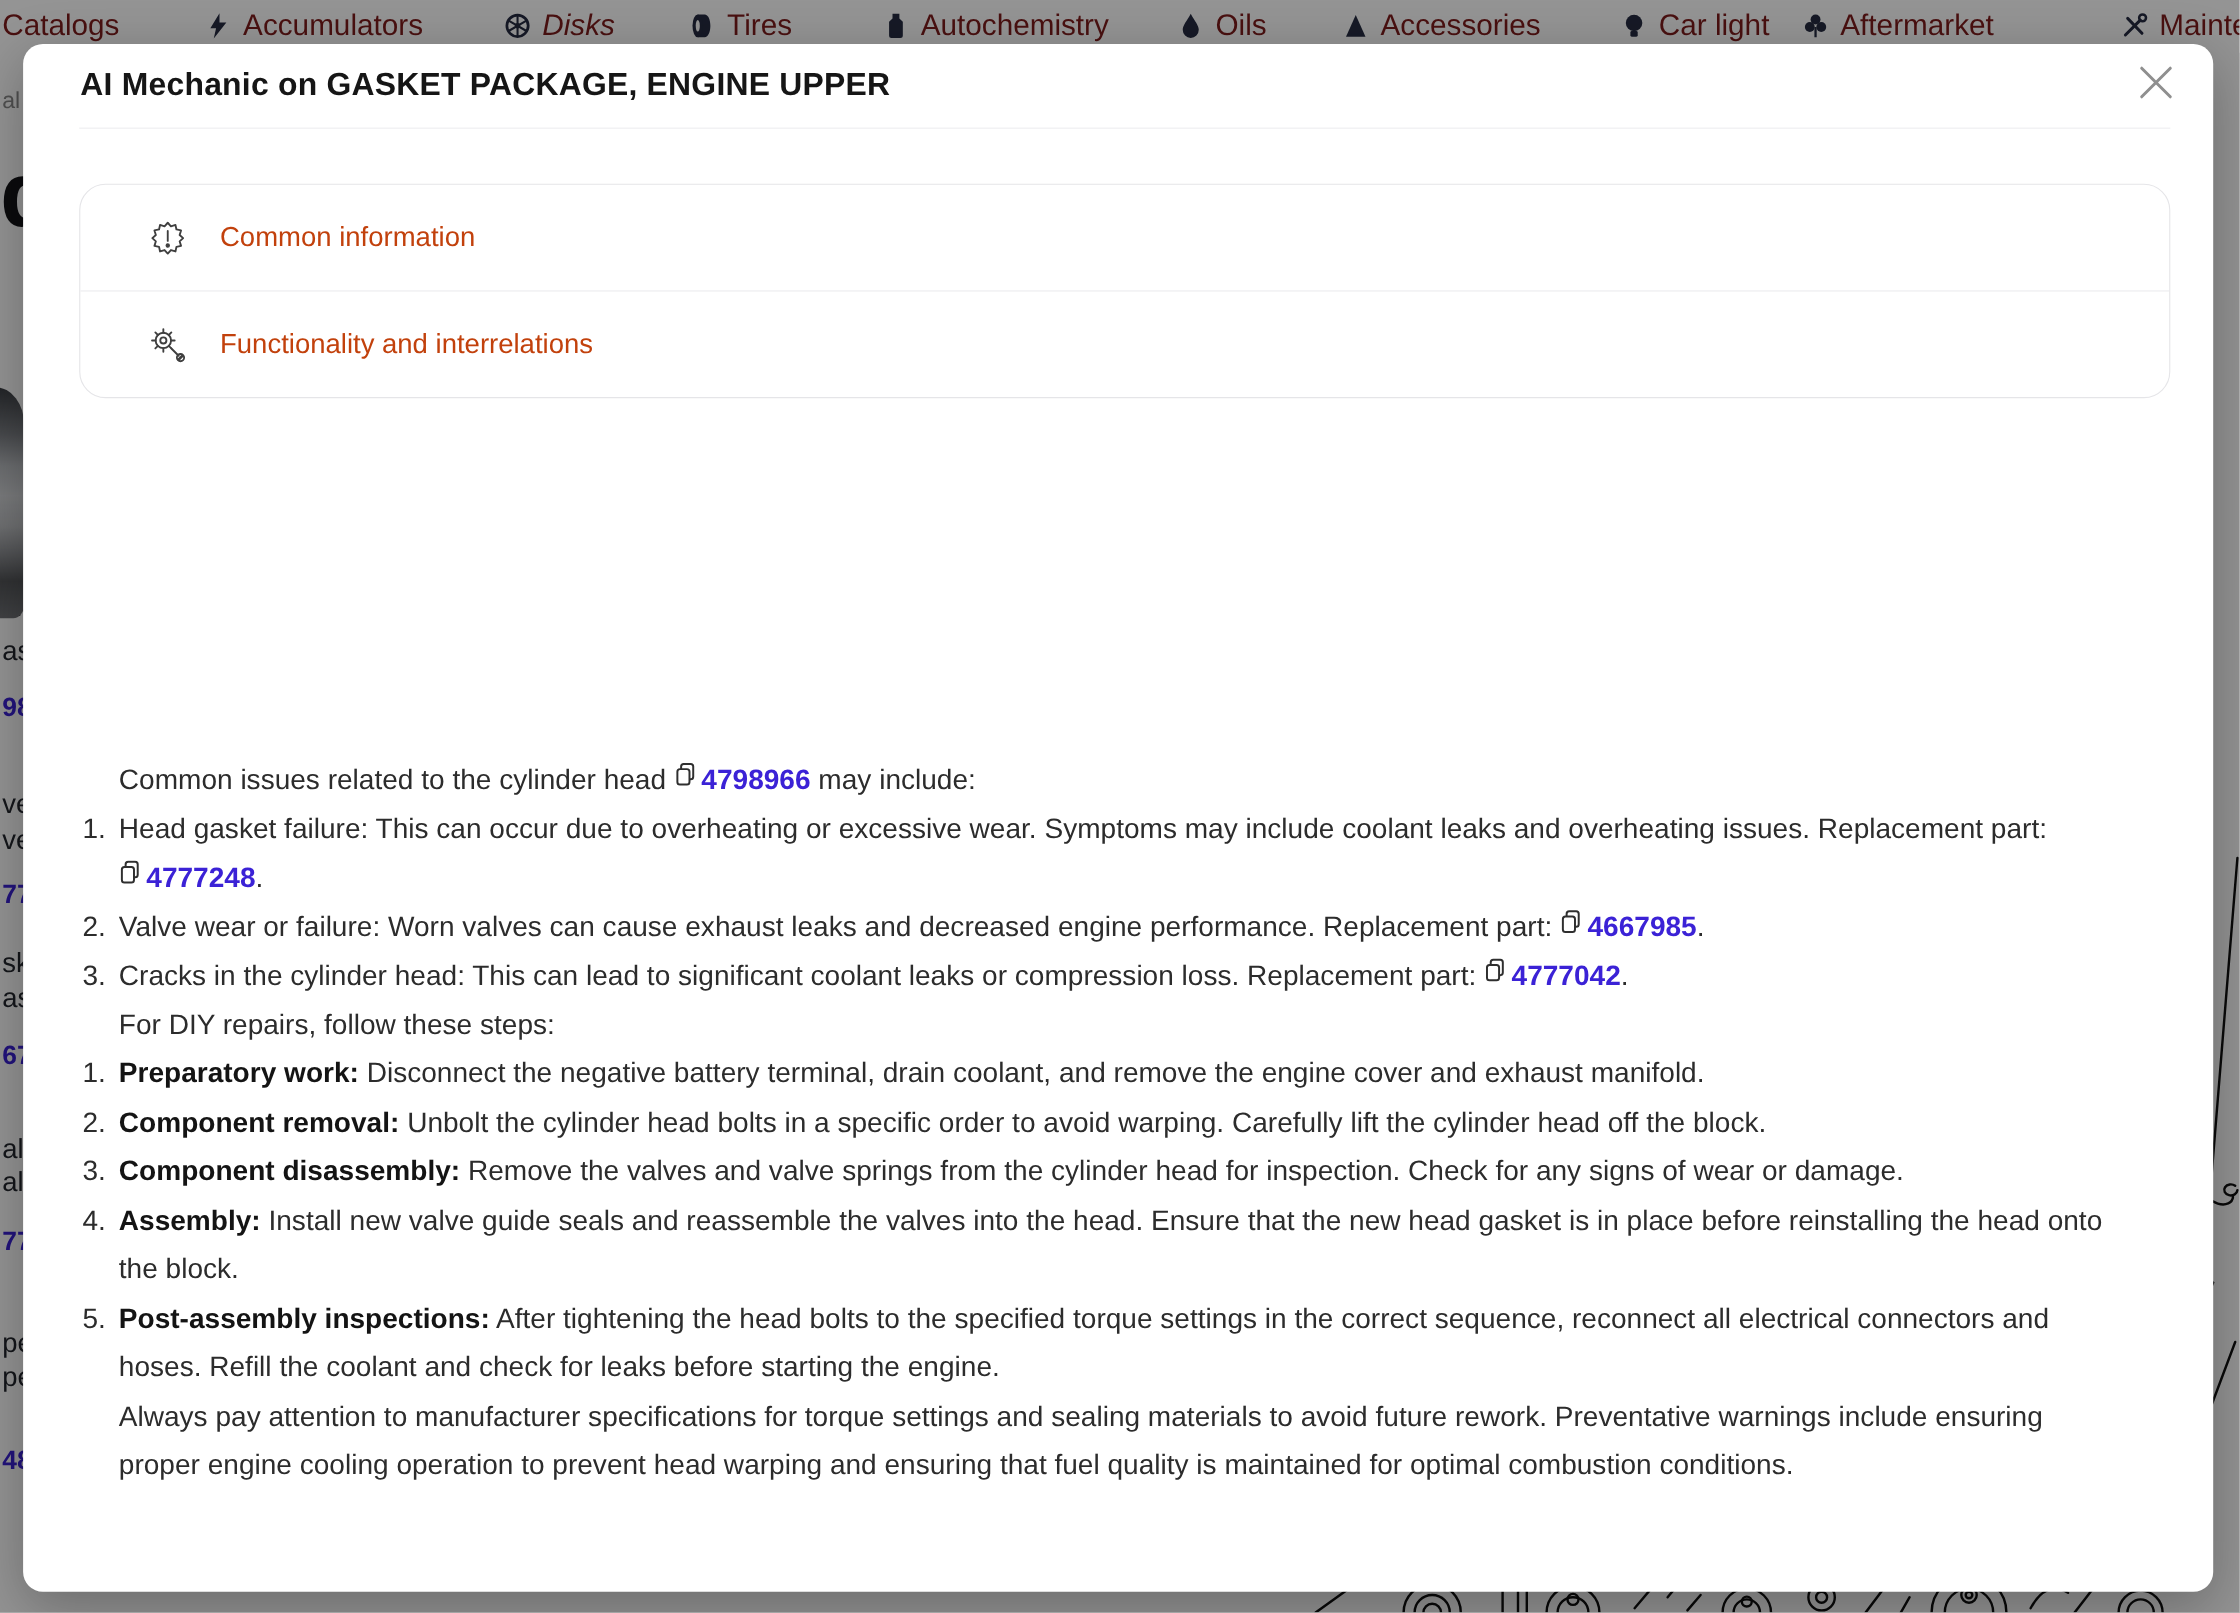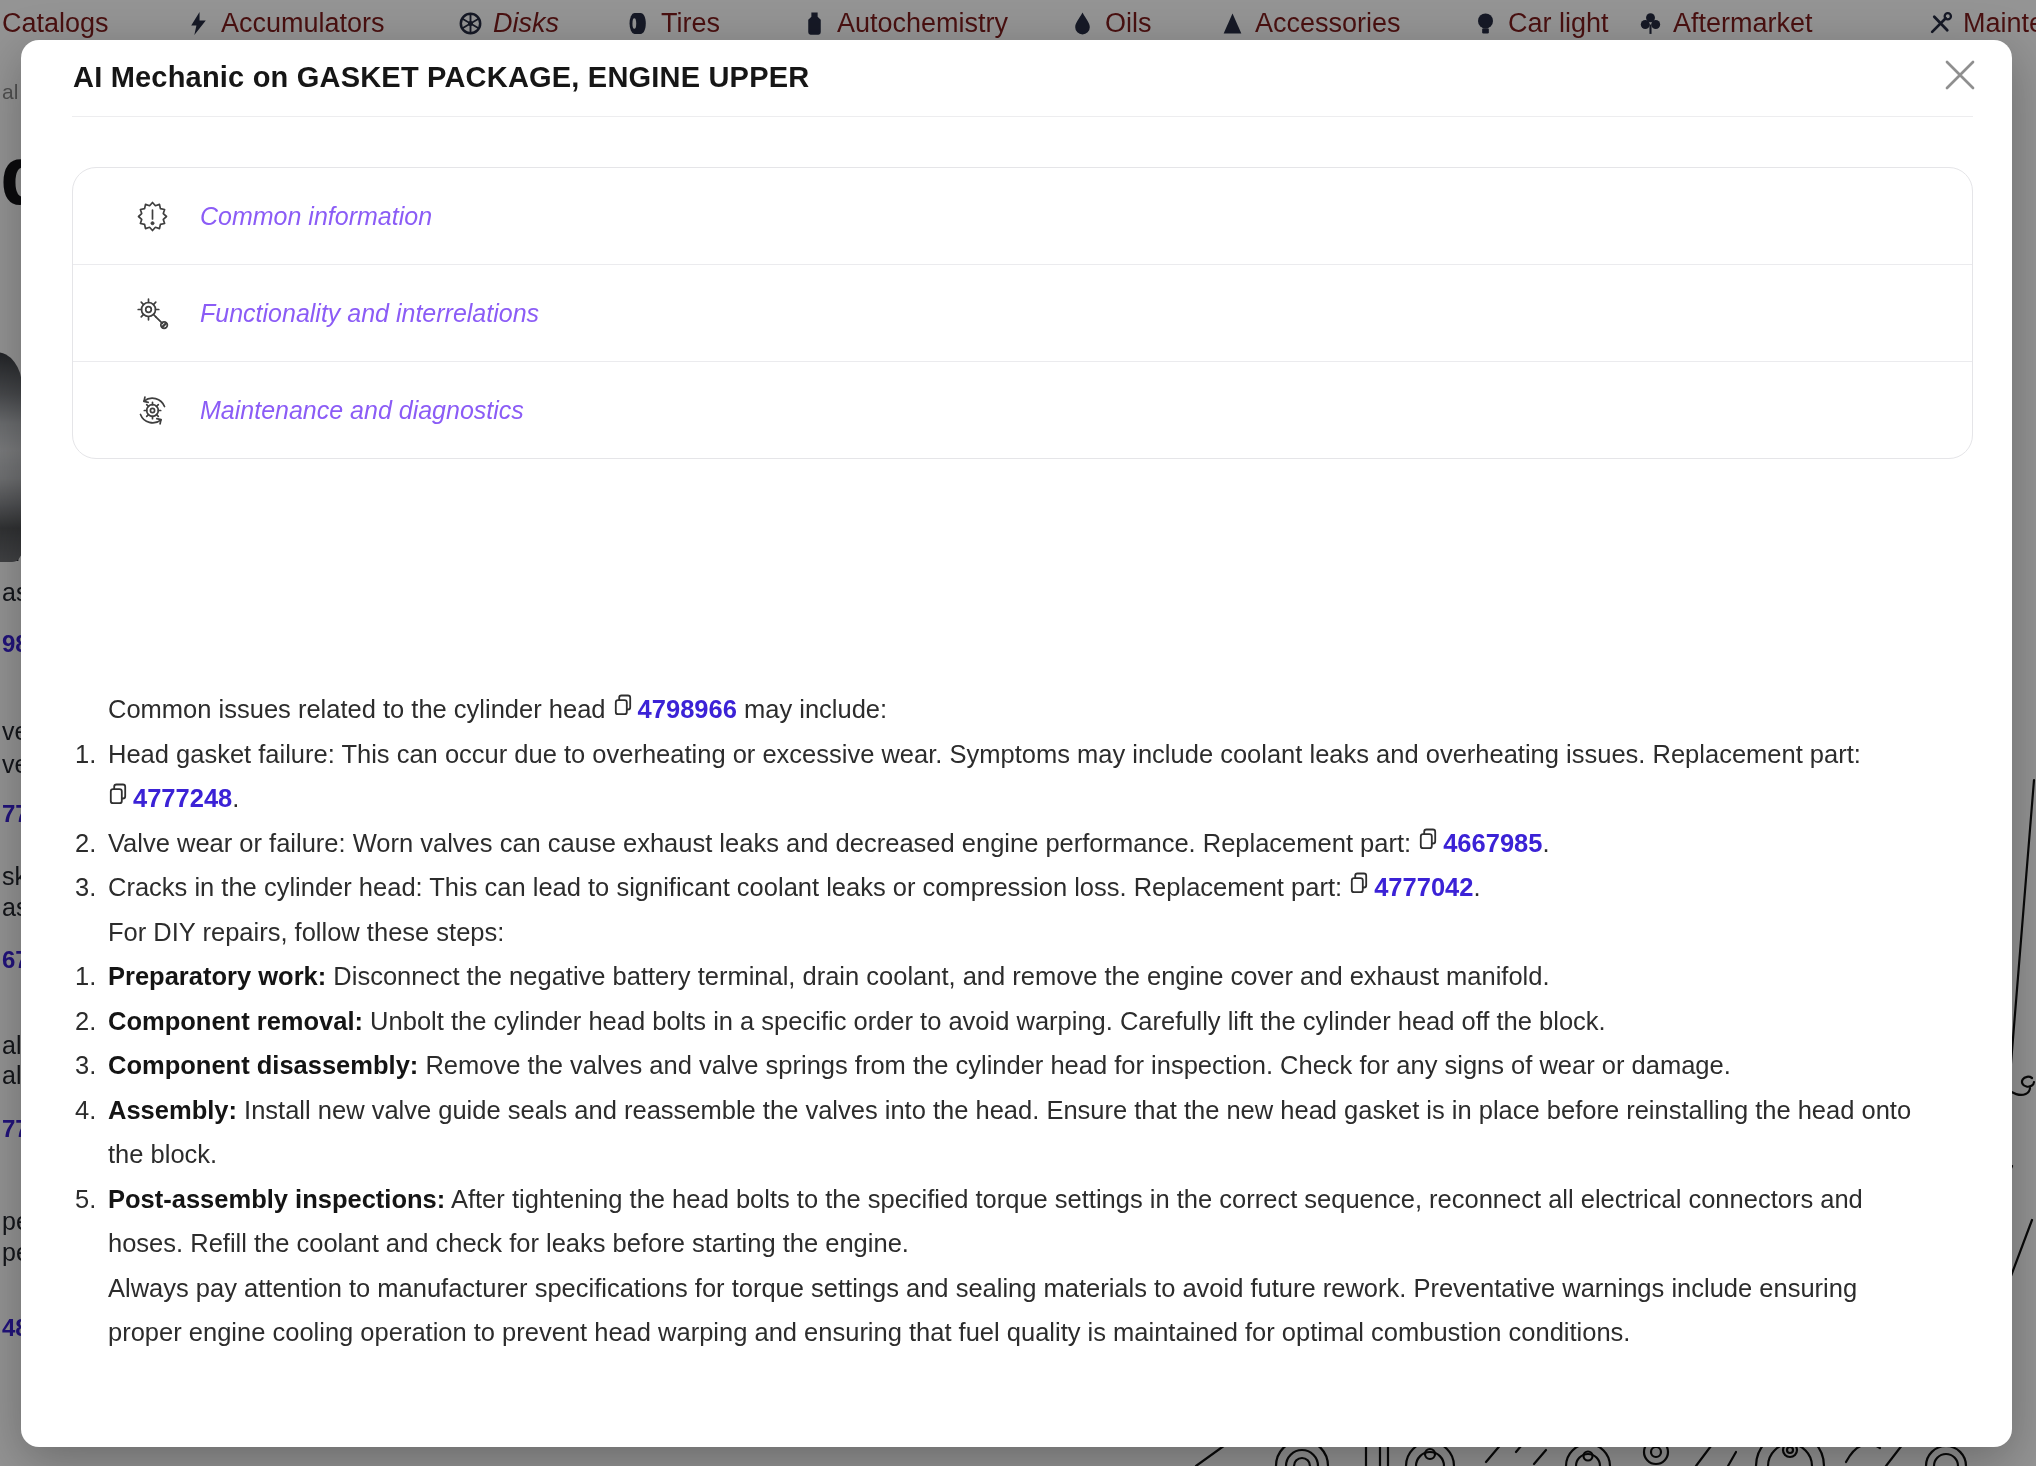--- a/index.html
+++ b/index.html
@@ -29,21 +29,21 @@
          background:#fff;border-radius:18px;box-shadow:0 14px 50px rgba(0,0,0,.28);}
   .modal h1{position:absolute;left:51px;top:20px;margin:1px;font-size:29px;font-weight:700;
             color:#161616;letter-spacing:.2px;}
   .close-btn{position:absolute;top:11px;right:30px;width:44px;height:44px;border:none;
              background:transparent;padding:0;cursor:pointer;}
   .close-btn svg{display:block;margin:3px auto 0;}
   .title-divider{position:absolute;left:51px;top:76px;width:1901px;height:1px;background:#ededef;}
   .sections{position:absolute;left:51px;top:127px;width:1901px;border:1.5px solid #e5e5e8;
             border-radius:24px;background:#fff;overflow:hidden;box-sizing:border-box;}
   .section-row{height:96px;display:flex;align-items:center;padding-left:63px;gap:31px;
-               font-size:25px;color:#8b5cf6;cursor:pointer;font-style:italic;}
+               font-size:25px;color:#c2410c;cursor:pointer;}
   .section-row + .section-row{border-top:1px solid #ebebee;}
   .sec-icon{display:inline-flex;flex:none;}
   .sec-icon svg{width:33px;height:33px;display:block;}
   .sec-icon svg *{stroke:#3f3f3f;}
   .content{position:absolute;left:54px;top:647px;width:1860px;font-size:25.5px;
            line-height:44.5px;color:#2c2c2c;}
   .para{display:flex;}
   .num{flex:none;width:33px;}
   .ptext{flex:1;}
   .ptext b{font-weight:700;color:#141414;}
@@ -215,34 +215,20 @@
               <circle fill="none" stroke="#3f3f3f" stroke-width="1.7" stroke-linecap="round" stroke-linejoin="round" cx="12.5" cy="12.5" r="7"></circle>
               <circle fill="none" stroke="#3f3f3f" stroke-width="1.7" stroke-linecap="round" stroke-linejoin="round" cx="12.5" cy="12.5" r="2.8"></circle>
               <path fill="none" stroke="#3f3f3f" stroke-width="1.7" stroke-linecap="round" stroke-linejoin="round" d="M19.5,12.5 L22.8,12.5 M17.45,17.45 L19.78,19.78 M12.5,19.5 L12.5,22.8 M7.55,17.45 L5.22,19.78 M5.5,12.5 L2.2,12.5 M7.55,7.55 L5.22,5.22 M12.5,5.5 L12.5,2.2 M17.45,7.55 L19.78,5.22"></path>
               <path fill="none" stroke="#3f3f3f" stroke-width="1.7" stroke-linecap="round" stroke-linejoin="round" d="M19.8,19.8 L26.4,26.4"></path>
               <circle fill="none" stroke="#3f3f3f" stroke-width="1.7" stroke-linecap="round" stroke-linejoin="round" cx="28.1" cy="28.1" r="3.3"></circle>
               <path d="M26,30.3 L30.3,26" stroke="#fff" stroke-width="2.4" fill="none"></path>
             </svg>
           </span>
           <span>Functionality and interrelations</span>
         </div>
-        <div class="section-row">
-          <span class="sec-icon">
-            <svg viewBox="0 0 33 33">
-              <circle fill="none" stroke="#3f3f3f" stroke-width="1.7" stroke-linecap="round" stroke-linejoin="round" cx="16.5" cy="16.5" r="5.8"></circle>
-              <circle fill="none" stroke="#3f3f3f" stroke-width="1.7" stroke-linecap="round" stroke-linejoin="round" cx="16.5" cy="16.5" r="2.1"></circle>
-              <path fill="none" stroke="#3f3f3f" stroke-width="1.7" stroke-linecap="round" stroke-linejoin="round" d="M22.3,16.5 L24.7,16.5 M20.6,20.6 L22.3,22.3 M16.5,22.3 L16.5,24.7 M12.4,20.6 L10.7,22.3 M10.7,16.5 L8.3,16.5 M12.4,12.4 L10.7,10.7 M16.5,10.7 L16.5,8.3 M20.6,12.4 L22.3,10.7"></path>
-              <path fill="none" stroke="#3f3f3f" stroke-width="1.7" stroke-linecap="round" stroke-linejoin="round" d="M28.5,12.5 A13,13 0 0 0 8,7.2"></path>
-              <path fill="none" stroke="#3f3f3f" stroke-width="1.7" stroke-linecap="round" stroke-linejoin="round" d="M8.9,3.2 L8,7.4 L12.2,8.3"></path>
-              <path fill="none" stroke="#3f3f3f" stroke-width="1.7" stroke-linecap="round" stroke-linejoin="round" d="M4.5,20.5 A13,13 0 0 0 25,25.8"></path>
-              <path fill="none" stroke="#3f3f3f" stroke-width="1.7" stroke-linecap="round" stroke-linejoin="round" d="M24.1,29.8 L25,25.6 L20.8,24.7"></path>
-            </svg>
-          </span>
-          <span>Maintenance and diagnostics</span>
-        </div>
       </div>
     <div class="content" id="content">
         <div class="para">
           <span class="num"></span>
           <span class="ptext">Common issues related to the cylinder head <span class="plink"><span><svg width="19" height="22" viewBox="0 0 19 22">
                   <rect x="5.2" y="1.5" width="11" height="14" rx="2.3" fill="none" stroke="#2f2f2f" stroke-width="1.8"></rect>
                   <rect x="1.8" y="6.2" width="11" height="14" rx="2.3" fill="#fff" stroke="#2f2f2f" stroke-width="1.8"></rect>
                 </svg></span><a class="part-link">4798966</a></span> may include:</span>
         </div>
         <div class="para">

